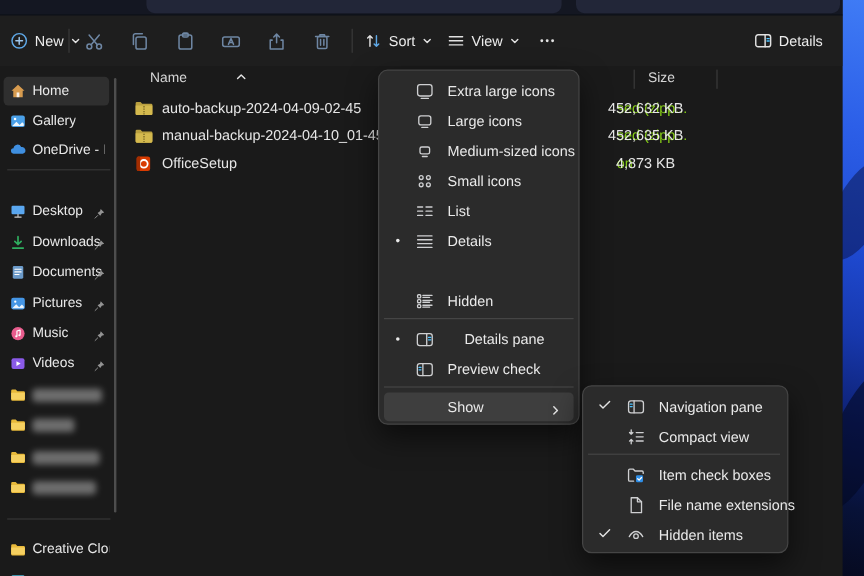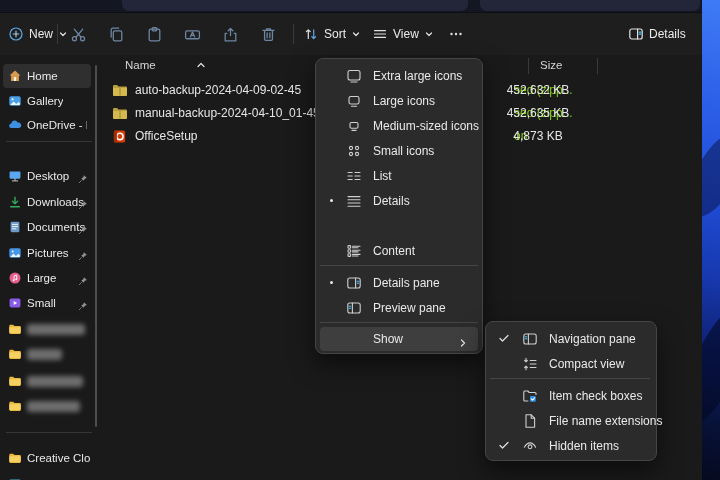--- a/index.html
+++ b/index.html
@@ -305,37 +305,37 @@
 
       <div class="abs si" style="top:211px;">
         <span class="ic">
           <svg width="14" height="14" viewBox="0 0 16 16">
               <circle cx="8" cy="8" r="6.3" fill="#e85c8d"></circle>
               <path d="M7 10.5V5.5l3-0.8v4.5" stroke="#fff" stroke-width="1.1" fill="none" stroke-linecap="round" stroke-linejoin="round"></path>
               <circle cx="6.3" cy="10.6" r="1" fill="#fff"></circle>
               <circle cx="9.3" cy="9.5" r="1" fill="#fff"></circle>
             </svg>
         </span>
-        <span class="lbl">Large</span>
+        <span class="lbl">Music</span>
         <span class="pin">
           <svg width="10" height="10" viewBox="0 0 16 16">
               <path d="M9.5 1.8l4.7 4.7-3.2 1-2.1 3.2-3.6-3.6 3.2-2.1z" fill="#939393"></path>
               <path d="M5.4 10.6L2 14" stroke="#939393" stroke-width="1.3" stroke-linecap="round"></path>
             </svg>
         </span>
       </div>
 
       <div class="abs si" style="top:236px;">
         <span class="ic">
           <svg width="14" height="14" viewBox="0 0 16 16">
               <rect x="1.8" y="2.8" width="12.4" height="10.4" rx="2" fill="#8a5ae8"></rect>
               <path d="M6.5 5.8l4 2.2-4 2.2z" fill="#fff"></path>
             </svg>
         </span>
-        <span class="lbl">Small</span>
+        <span class="lbl">Videos</span>
         <span class="pin">
           <svg width="10" height="10" viewBox="0 0 16 16">
               <path d="M9.5 1.8l4.7 4.7-3.2 1-2.1 3.2-3.6-3.6 3.2-2.1z" fill="#939393"></path>
               <path d="M5.4 10.6L2 14" stroke="#939393" stroke-width="1.3" stroke-linecap="round"></path>
             </svg>
         </span>
       </div>
 
       <div class="abs si" style="top:262px;">
         <span class="ic">
@@ -509,45 +509,45 @@
         <span class="mic">
           <svg width="16" height="16" viewBox="0 0 16 16" class="oin">
               <rect x="2" y="2.6" width="2.6" height="2.6" rx="0.7"></rect>
               <path d="M6.4 3.2h7.6M6.4 4.8h5.6"></path>
               <rect x="2" y="6.7" width="2.6" height="2.6" rx="0.7"></rect>
               <path d="M6.4 7.3h7.6M6.4 8.9h5.6"></path>
               <rect x="2" y="10.8" width="2.6" height="2.6" rx="0.7"></rect>
               <path d="M6.4 11.4h7.6M6.4 13h5.6"></path>
             </svg>
         </span>
-        <span class="mlbl">Content</span>
+        <span class="mlbl">Hidden</span>
       </div>
 
       <div class="abs msep" style="top:206px;"></div>
 
-      <div class="abs mi" style="top:211px;">
+      <div class="abs mi" style="top:211px;gap:14px;">
         <span class="bullet"></span>
         <span class="mic">
           <svg width="16" height="16" viewBox="0 0 16 16" class="oin">
               <rect x="1.8" y="3" width="12.4" height="10" rx="2"></rect>
               <line x1="9.6" y1="3" x2="9.6" y2="13"></line>
               <path d="M11.1 6.2h1.9M11.1 8.2h1.9" stroke="#4cc2ff"></path>
             </svg>
         </span>
         <span class="mlbl">Details pane</span>
       </div>
       <div class="abs mi" style="top:236px;">
         <span class="mic">
           <svg width="16" height="16" viewBox="0 0 16 16" class="oin">
               <rect x="1.8" y="3" width="12.4" height="10" rx="2"></rect>
               <line x1="6.4" y1="3" x2="6.4" y2="13"></line>
               <path d="M3.2 6.2h1.6M3.2 8.2h1.6" stroke="#4cc2ff"></path>
             </svg>
         </span>
-        <span class="mlbl">Preview pane</span>
+        <span class="mlbl">Preview check</span>
       </div>
 
       <div class="abs msep" style="top:263px;"></div>
 
       <div class="abs mi hl" style="top:268px;height:24px;">
         <span class="mlbl" style="margin-left:53px;">Show</span>
         <span class="subarrow">
           <svg width="10" height="10" viewBox="0 0 10 10">
               <path d="M3.5 2l3 3-3 3" class="wht"></path>
             </svg>

